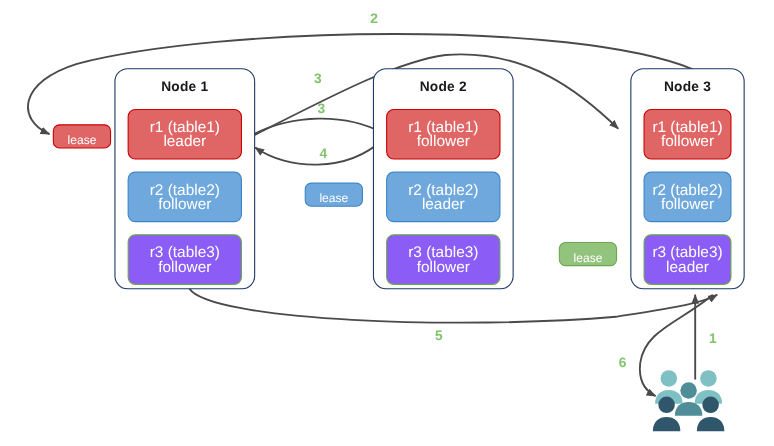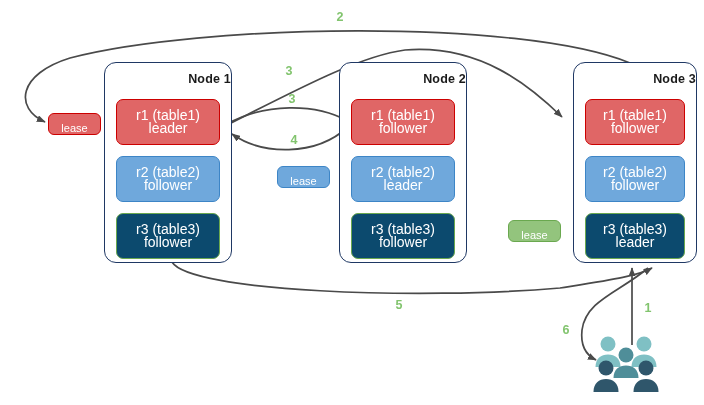--- a/index.html
+++ b/index.html
@@ -28,21 +28,21 @@
 
   
   .node {
     position: absolute;
     box-sizing: border-box;
     border: 1.6px solid #1f3864;
     border-radius: 12px;
     background: #ffffff;
   }
   .node-title {
-    text-align: right;
+    text-align: center;
     font-size: 12.5px;
     font-weight: bold;
     color: #1a1a1a;
     margin-top: 9px;
     letter-spacing: .2px;
   }
   .replicas {
     position: absolute;
     left: 11px;
     right: 11px;
@@ -61,21 +61,21 @@
     flex-direction: column;
     align-items: center;
     justify-content: center;
     color: #ffffff;
     font-size: 14px;
     line-height: 13.5px;
     text-align: center;
   }
   .rep.red   { background: #e06666; border: 1.4px solid #cc0000; }
   .rep.blue  { background: #6fa8dc; border: 1.4px solid #3d85c6; align-items: center; }
-  .rep.green { background: #0c4a6e; border: 1.4px solid #6aa84f; }
+  .rep.green { background: #8b5cf6; border: 1.4px solid #6aa84f; }
 
   
   .lease {
     position: absolute;
     box-sizing: border-box;
     height: 22px;
     border-radius: 6px;
     display: flex;
     align-items: flex-end;
     justify-content: center;
@@ -175,21 +175,21 @@
         <span>r2 (table2)</span>
         <span>leader</span>
       </div>
       <div class="rep green">
         <span>r3 (table3)</span>
         <span>follower</span>
       </div>
     </div>
   </div>
 
-  <div class="node" style="left:573px; top:62px; width:124px; height:201px;">
+  <div class="node" style="left:573px; top:62px; width:104px; height:201px;">
     <div class="node-title">Node 3</div>
     <div class="replicas">
       <div class="rep red">
         <span>r1 (table1)</span>
         <span>follower</span>
       </div>
       <div class="rep blue">
         <span>r2 (table2)</span>
         <span>follower</span>
       </div>

